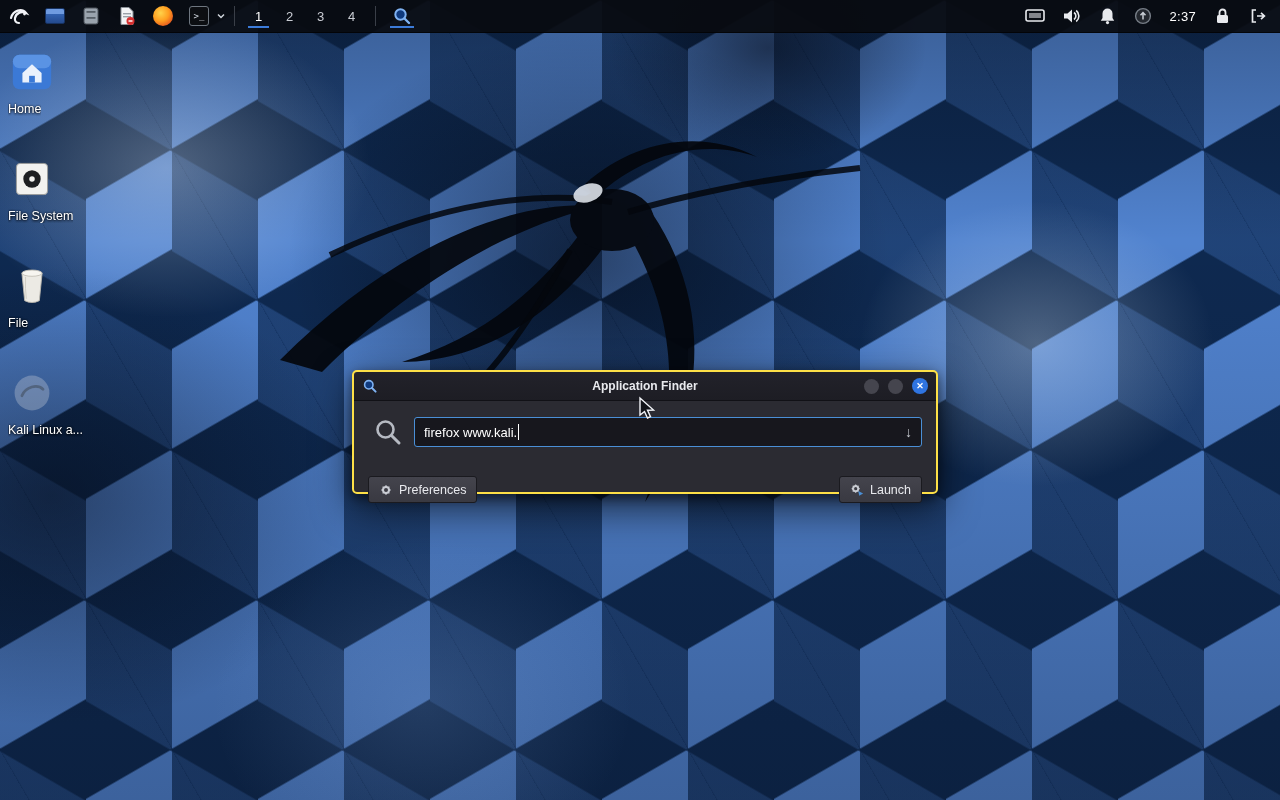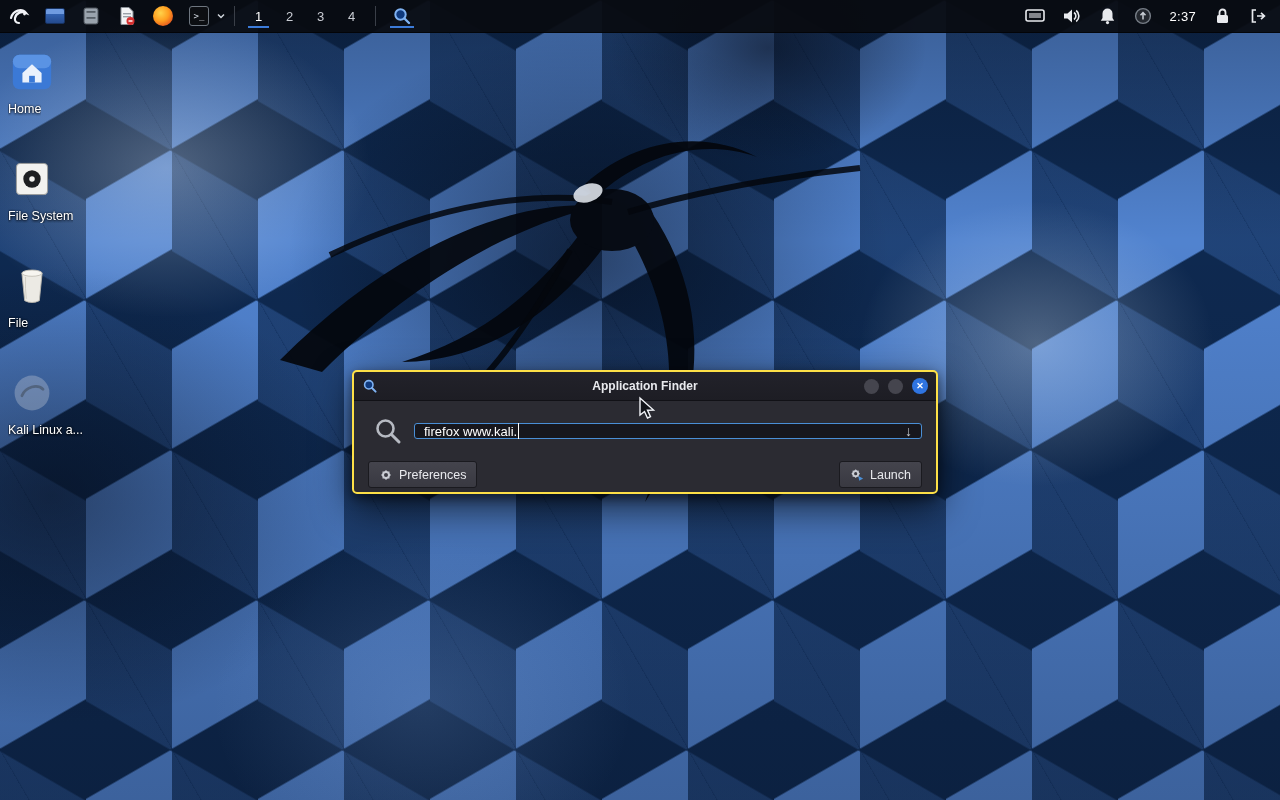--- a/index.html
+++ b/index.html
@@ -82,28 +82,28 @@
   .title-ico { width:16px; height:16px; }
   .title-text { position:absolute; left:0; right:0; text-align:center; font-size:12px; font-weight:bold;
     color:#e9eaee; pointer-events:none; }
   .win-btns { margin-left:auto; display:flex; align-items:center; gap:9px; z-index:2; }
   .win-circle { width:15px; height:15px; border-radius:50%; background:#45454e; border:none; cursor:pointer; }
   .win-close { width:16px; height:16px; border-radius:50%; background:#2f74e0; border:none; cursor:pointer;
     color:#fff; font-size:9px; line-height:15px; text-align:center; padding:0; font-weight:bold; }
   .finder-body { padding:16px 14px 8px 14px; display:flex; flex-direction:column; }
   .search-row { display:flex; align-items:center; gap:12px; padding-left:6px; }
   .big-mag { width:28px; height:28px; flex:none; }
-  .search-box { flex:1; height:16px; background:#17171d; border:1px solid #4a8fd6; border-radius:3px;
+  .search-box { flex:1; height:30px; background:#17171d; border:1px solid #4a8fd6; border-radius:3px;
     display:flex; align-items:center; padding:0 9px; cursor:text; }
   .search-text { font-size:13px; color:#ffffff; white-space:pre; }
   .caret { display:inline-block; width:1px; height:16px; background:#fff; margin-left:1px;
     animation:blink 1.1s steps(1) infinite; }
   @keyframes blink { 50% { opacity:0; } }
   .drop-arrow { margin-left:auto; color:#c7cad0; font-size:14px; cursor:pointer; padding-left:8px; }
-  .btn-row { display:flex; align-items:center; margin-top:16px; }
+  .btn-row { display:flex; align-items:center; margin-top:29px; }
   .dlg-btn { height:27px; display:flex; align-items:center; gap:6px; padding:0 10px;
     background:linear-gradient(#44444d,#393941); border:1px solid #1a1a1f; border-radius:3px;
     color:#e8e9ed; font-size:12.5px; font-family:"Liberation Sans",sans-serif; cursor:pointer; }
   .btn-launch { margin-left:auto;text-align:right; }
 
   
   .cursor { position:absolute; left:636px; top:396px; z-index:200; pointer-events:none; }
 </style>
 </head>
 <body>

